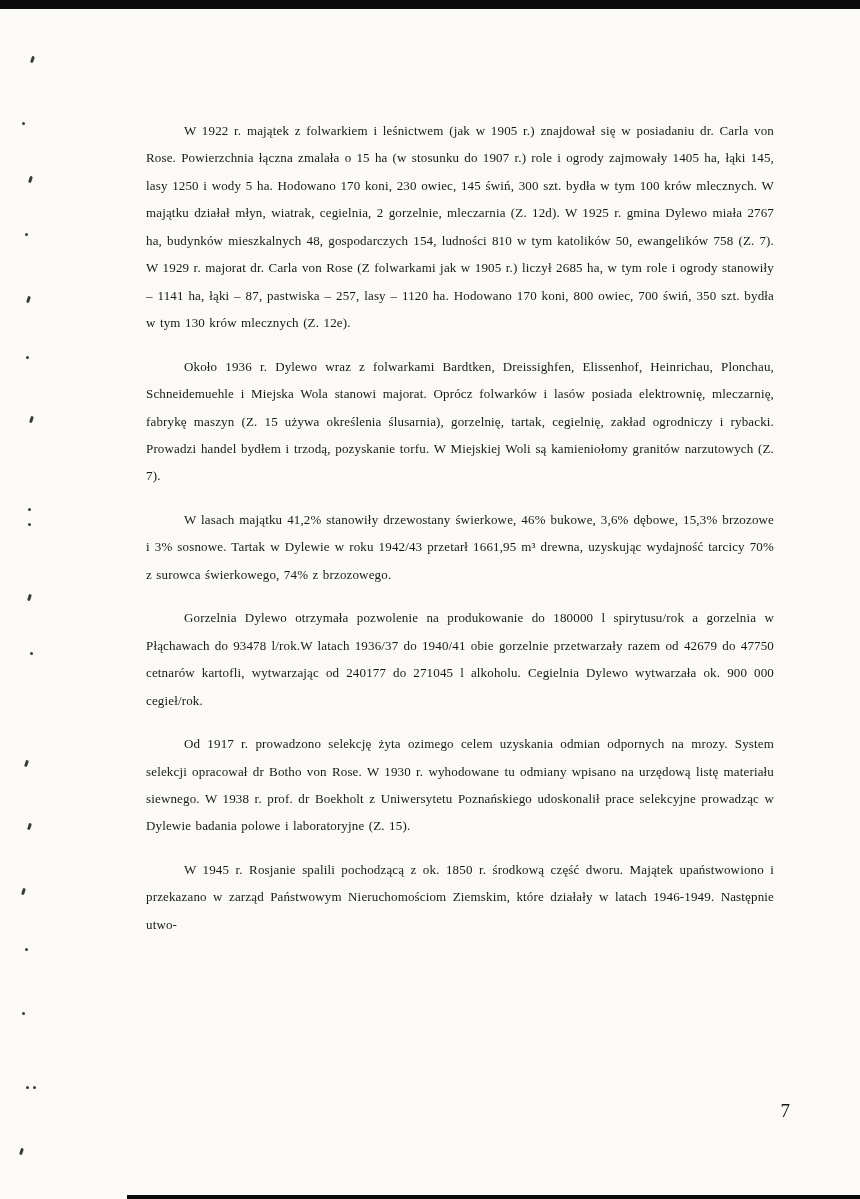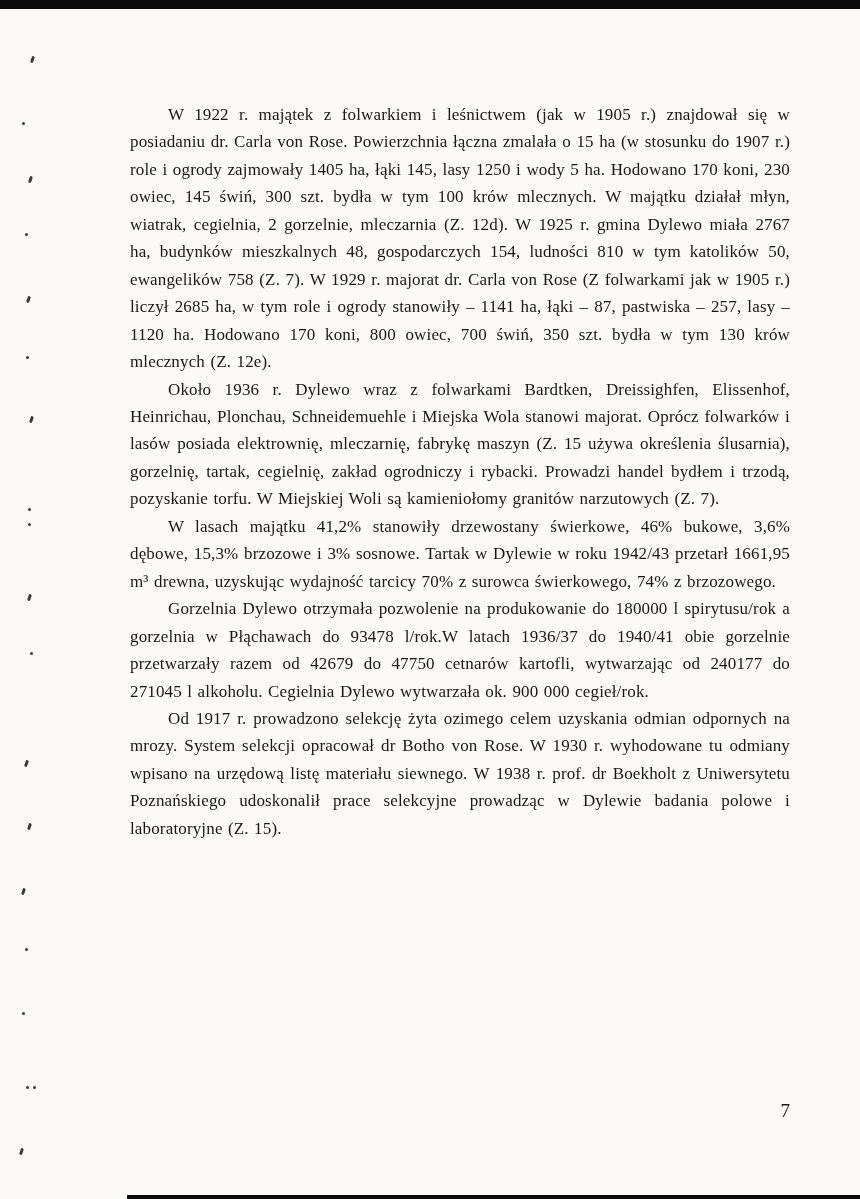--- a/index.html
+++ b/index.html
@@ -31,22 +31,22 @@
     background: #0b0b0b;
   }
   .page-body {
     position: absolute;
     left: 130px;
     top: 101px;
     width: 660px;
     color: #181818;
   }
   .page-body p {
-    margin: 0;
-    font-size: 17px;
+    margin: 16px;
+    font-size: 13px;
     line-height: 27.45px;
     text-align: justify;
     text-indent: 38px;
     letter-spacing: 0.15px;
     word-spacing: 1px;
   }
   .page-number {
     position: absolute;
     left: 130px;
     top: 1100px;
@@ -100,17 +100,18 @@
     <div class="speck dot" style="left:33px; top:1086px;"></div>
     <div class="speck tick" style="left:20px; top:1148px;"></div>
   </div>
 
   <main class="page-body">
     <p>W 1922 r. majątek z folwarkiem i leśnictwem (jak w 1905 r.) znajdował się w posiadaniu dr. Carla von Rose. Powierzchnia łączna zmalała o 15 ha (w stosunku do 1907 r.) role i ogrody zajmowały 1405 ha, łąki 145, lasy 1250 i wody 5 ha. Hodowano 170 koni, 230 owiec, 145 świń, 300 szt. bydła w tym 100 krów mlecznych. W majątku działał młyn, wiatrak, cegielnia, 2 gorzelnie, mleczarnia (Z. 12d). W 1925 r. gmina Dylewo miała 2767 ha, budynków mieszkalnych 48, gospodarczych 154, ludności 810 w tym katolików 50, ewangelików 758 (Z. 7). W 1929 r. majorat dr. Carla von Rose (Z folwarkami jak w 1905 r.) liczył 2685 ha, w tym role i ogrody stanowiły – 1141 ha, łąki – 87, pastwiska – 257, lasy – 1120 ha. Hodowano 170 koni, 800 owiec, 700 świń, 350 szt. bydła w tym 130 krów mlecznych (Z. 12e).</p>
     <p>Około 1936 r. Dylewo wraz z folwarkami Bardtken, Dreissighfen, Elissenhof, Heinrichau, Plonchau, Schneidemuehle i Miejska Wola stanowi majorat. Oprócz folwarków i lasów posiada elektrownię, mleczarnię, fabrykę maszyn (Z. 15 używa określenia ślusarnia), gorzelnię, tartak, cegielnię, zakład ogrodniczy i rybacki. Prowadzi handel bydłem i trzodą, pozyskanie torfu. W Miejskiej Woli są kamieniołomy granitów narzutowych (Z. 7).</p>
     <p>W lasach majątku 41,2% stanowiły drzewostany świerkowe, 46% bukowe, 3,6% dębowe, 15,3% brzozowe i 3% sosnowe. Tartak w Dylewie w roku 1942/43 przetarł 1661,95 m³ drewna, uzyskując wydajność tarcicy 70% z surowca świerkowego, 74% z brzozowego.</p>
     <p>Gorzelnia Dylewo otrzymała pozwolenie na produkowanie do 180000 l spirytusu/rok a gorzelnia w Płąchawach do 93478 l/rok.W latach 1936/37 do 1940/41 obie gorzelnie przetwarzały razem od 42679 do 47750 cetnarów kartofli, wytwarzając od 240177 do 271045 l alkoholu. Cegielnia Dylewo wytwarzała ok. 900 000 cegieł/rok.</p>
     <p>Od 1917 r. prowadzono selekcję żyta ozimego celem uzyskania odmian odpornych na mrozy. System selekcji opracował dr Botho von Rose. W 1930 r. wyhodowane tu odmiany wpisano na urzędową listę materiału siewnego. W 1938 r. prof. dr Boekholt z Uniwersytetu Poznańskiego udoskonalił prace selekcyjne prowadząc w Dylewie badania polowe i laboratoryjne (Z. 15).</p>
+    <p>W 1945 r. Rosjanie spalili pochodzącą z ok. 1850 r. środkową część dworu. Majątek upaństwowiono i przekazano w zarząd Państwowym Nieruchomościom Ziemskim, które działały w latach 1946-1949. Następnie utwo-</p>
   </main>
 
   <div class="page-number">7</div>
 
 </div>
 
 </body></html>

